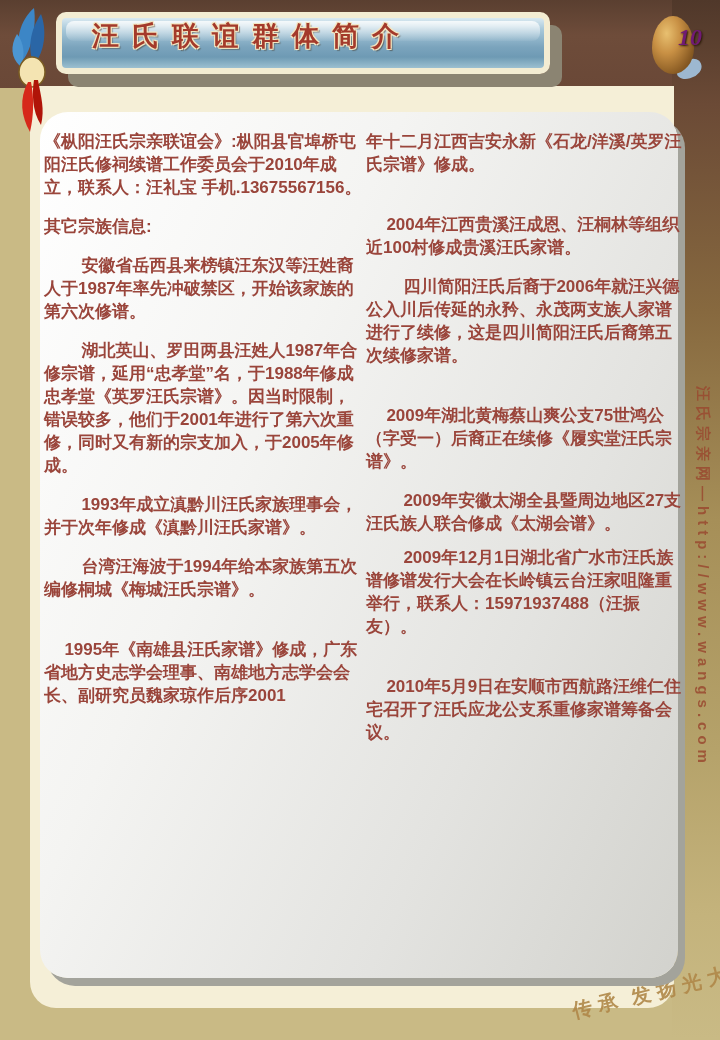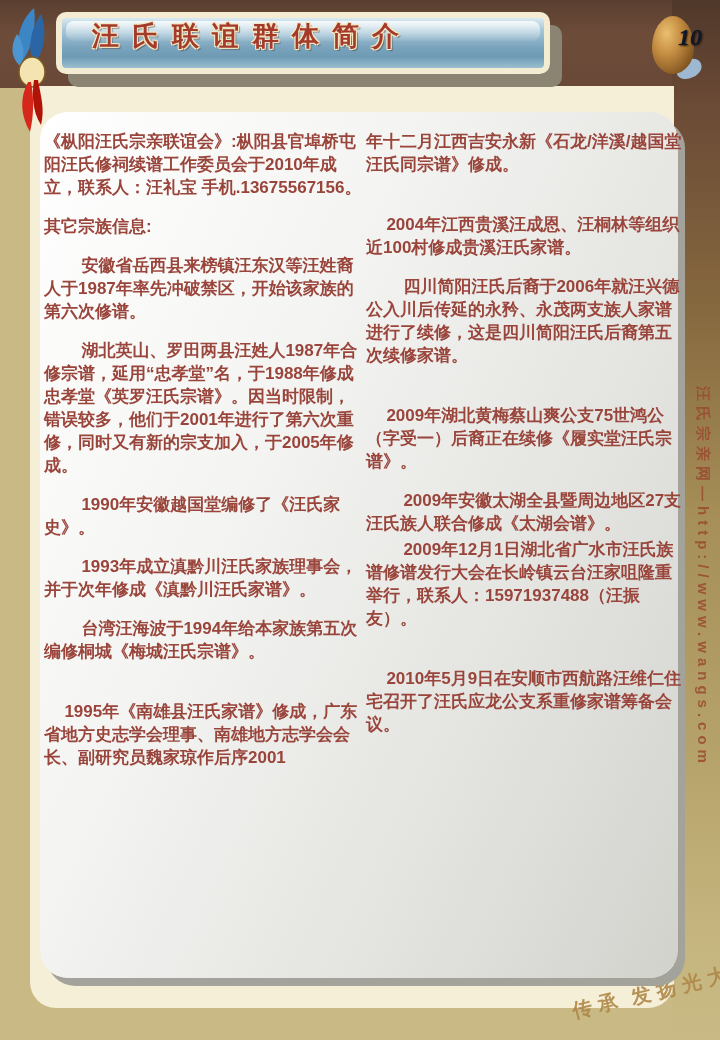--- a/index.html
+++ b/index.html
@@ -22,41 +22,41 @@
     border-radius:28px;
     background:linear-gradient(115deg,#ffffff 0%,#f4f4f2 35%,#e3e3e0 70%,#d2d2cd 100%);
     box-shadow:7px 8px 0 #a3a39b;}
   .col{position:absolute;top:18px;width:320px;}
   .col-left{left:4px;}
   .col-right{left:326px;}
   .col p{margin:0 0 16px 0;font-size:17px;line-height:23px;font-weight:bold;
     color:#9a453b;text-align:left;word-break:break-all;}
   .col p.indent{text-indent:2.2em;}
   .col p.indent-sm{text-indent:1.2em;margin-top:37px;}
-  .col p.tight{margin-bottom:3px;}
+  .col p.tight{margin-bottom:11px;}
   .banner{position:absolute;left:56px;top:12px;width:452px;height:50px;z-index:6;
     border:6px solid #f3ecd2;border-radius:10px;
     background:linear-gradient(180deg,#d9e9f1 0%,#a9c9da 22%,#7ba4bd 58%,#6e9ab4 78%,#9cc0d0 100%);
     box-shadow:12px 13px 0 #8b8472;
     display:flex;padding-left:30px;}
   .banner::before{content:"";position:absolute;left:4px;top:3px;right:4px;height:40%;
     border-radius:8px;background:linear-gradient(180deg,rgba(255,255,255,.8),rgba(255,255,255,.05));
     pointer-events:none;}
   .banner-title{position:relative;font-family:"Liberation Serif", serif;
     font-size:27px;font-weight:bold;letter-spacing:13px;color:#a43a2b;
     text-shadow:-1px -1px 0 #f4e7c2,1px -1px 0 #f4e7c2,-1px 1px 0 #f4e7c2,1px 1px 0 #f4e7c2,
       2px 2px 1px rgba(60,40,20,.45);}
   .page-badge{position:absolute;left:652px;top:16px;width:52px;height:64px;z-index:7;}
   .blue-blob{position:absolute;right:2px;bottom:2px;width:26px;height:18px;
     background:#9db8d0;border-radius:60% 40% 55% 45%;transform:rotate(-18deg);}
   .egg{position:absolute;left:0;top:0;width:42px;height:58px;
     border-radius:50% 50% 50% 50%/55% 55% 45% 45%;
     background:radial-gradient(ellipse at 35% 30%,#e8c070 0%,#c89044 35%,#8a5c24 72%,#5e3c12 100%);}
   .page-num{position:absolute;right:2px;top:8px;font-family:"Liberation Serif", serif;
-    font-style:italic;font-weight:bold;font-size:24px;color:#0f172a;
+    font-style:italic;font-weight:bold;font-size:24px;color:#701a75;
     text-shadow:1px 1px 2px #2a1a08;}
   .feather{position:absolute;left:0;top:4px;z-index:8;}
   .wm-vertical{position:absolute;left:712px;top:386px;z-index:2;
     transform:rotate(90deg);transform-origin:0 0;white-space:nowrap;
     font-size:15px;font-weight:bold;letter-spacing:5px;color:#9a4a30;opacity:.85;}
 </style>
 </head>
 <body>
 
 <div class="top-band"></div>
@@ -65,27 +65,26 @@
 
 <span class="wm-diag wm-diag-a">传承</span>
 <span class="wm-diag wm-diag-b">发扬光大</span>
 
 <div class="content-panel">
   <div class="col col-left">
     <p>《枞阳汪氏宗亲联谊会》:枞阳县官埠桥屯阳汪氏修祠续谱工作委员会于2010年成立，联系人：汪礼宝 手机.13675567156。</p>
     <p>其它宗族信息:</p>
     <p class="indent">安徽省岳西县来榜镇汪东汉等汪姓裔人于1987年率先冲破禁区，开始该家族的第六次修谱。</p>
     <p class="indent">湖北英山、罗田两县汪姓人1987年合修宗谱，延用“忠孝堂”名，于1988年修成忠孝堂《英罗汪氏宗谱》。因当时限制，错误较多，他们于2001年进行了第六次重修，同时又有新的宗支加入，于2005年修成。</p>
-    <p class="indent">1990年安徽越国堂编修了《汪氏家史》。</p>
     <p class="indent">1993年成立滇黔川汪氏家族理事会，并于次年修成《滇黔川汪氏家谱》。</p>
     <p class="indent">台湾汪海波于1994年给本家族第五次编修桐城《梅城汪氏宗谱》。</p>
     <p class="indent-sm">1995年《南雄县汪氏家谱》修成，广东省地方史志学会理事、南雄地方志学会会长、副研究员魏家琼作后序2001</p>
   </div>
   <div class="col col-right">
-    <p>年十二月江西吉安永新《石龙/洋溪/越国堂汪氏同宗谱》修成。</p>
+    <p>年十二月江西吉安永新《石龙/洋溪/英罗汪氏宗谱》修成。</p>
     <p class="indent-sm">2004年江西贵溪汪成恩、汪桐林等组织近100村修成贵溪汪氏家谱。</p>
     <p class="indent">四川简阳汪氏后裔于2006年就汪兴德公入川后传延的永矜、永茂两支族人家谱进行了续修，这是四川简阳汪氏后裔第五次续修家谱。</p>
     <p class="indent-sm">2009年湖北黄梅蔡山爽公支75世鸿公（字受一）后裔正在续修《履实堂汪氏宗谱》。</p>
     <p class="indent tight">2009年安徽太湖全县暨周边地区27支汪氏族人联合修成《太湖会谱》。</p>
     <p class="indent">2009年12月1日湖北省广水市汪氏族谱修谱发行大会在长岭镇云台汪家咀隆重举行，联系人：15971937488（汪振友）。</p>
     <p class="indent-sm">2010年5月9日在安顺市西航路汪维仁住宅召开了汪氏应龙公支系重修家谱筹备会议。</p>
   </div>
 </div>
 
 <div class="banner">

